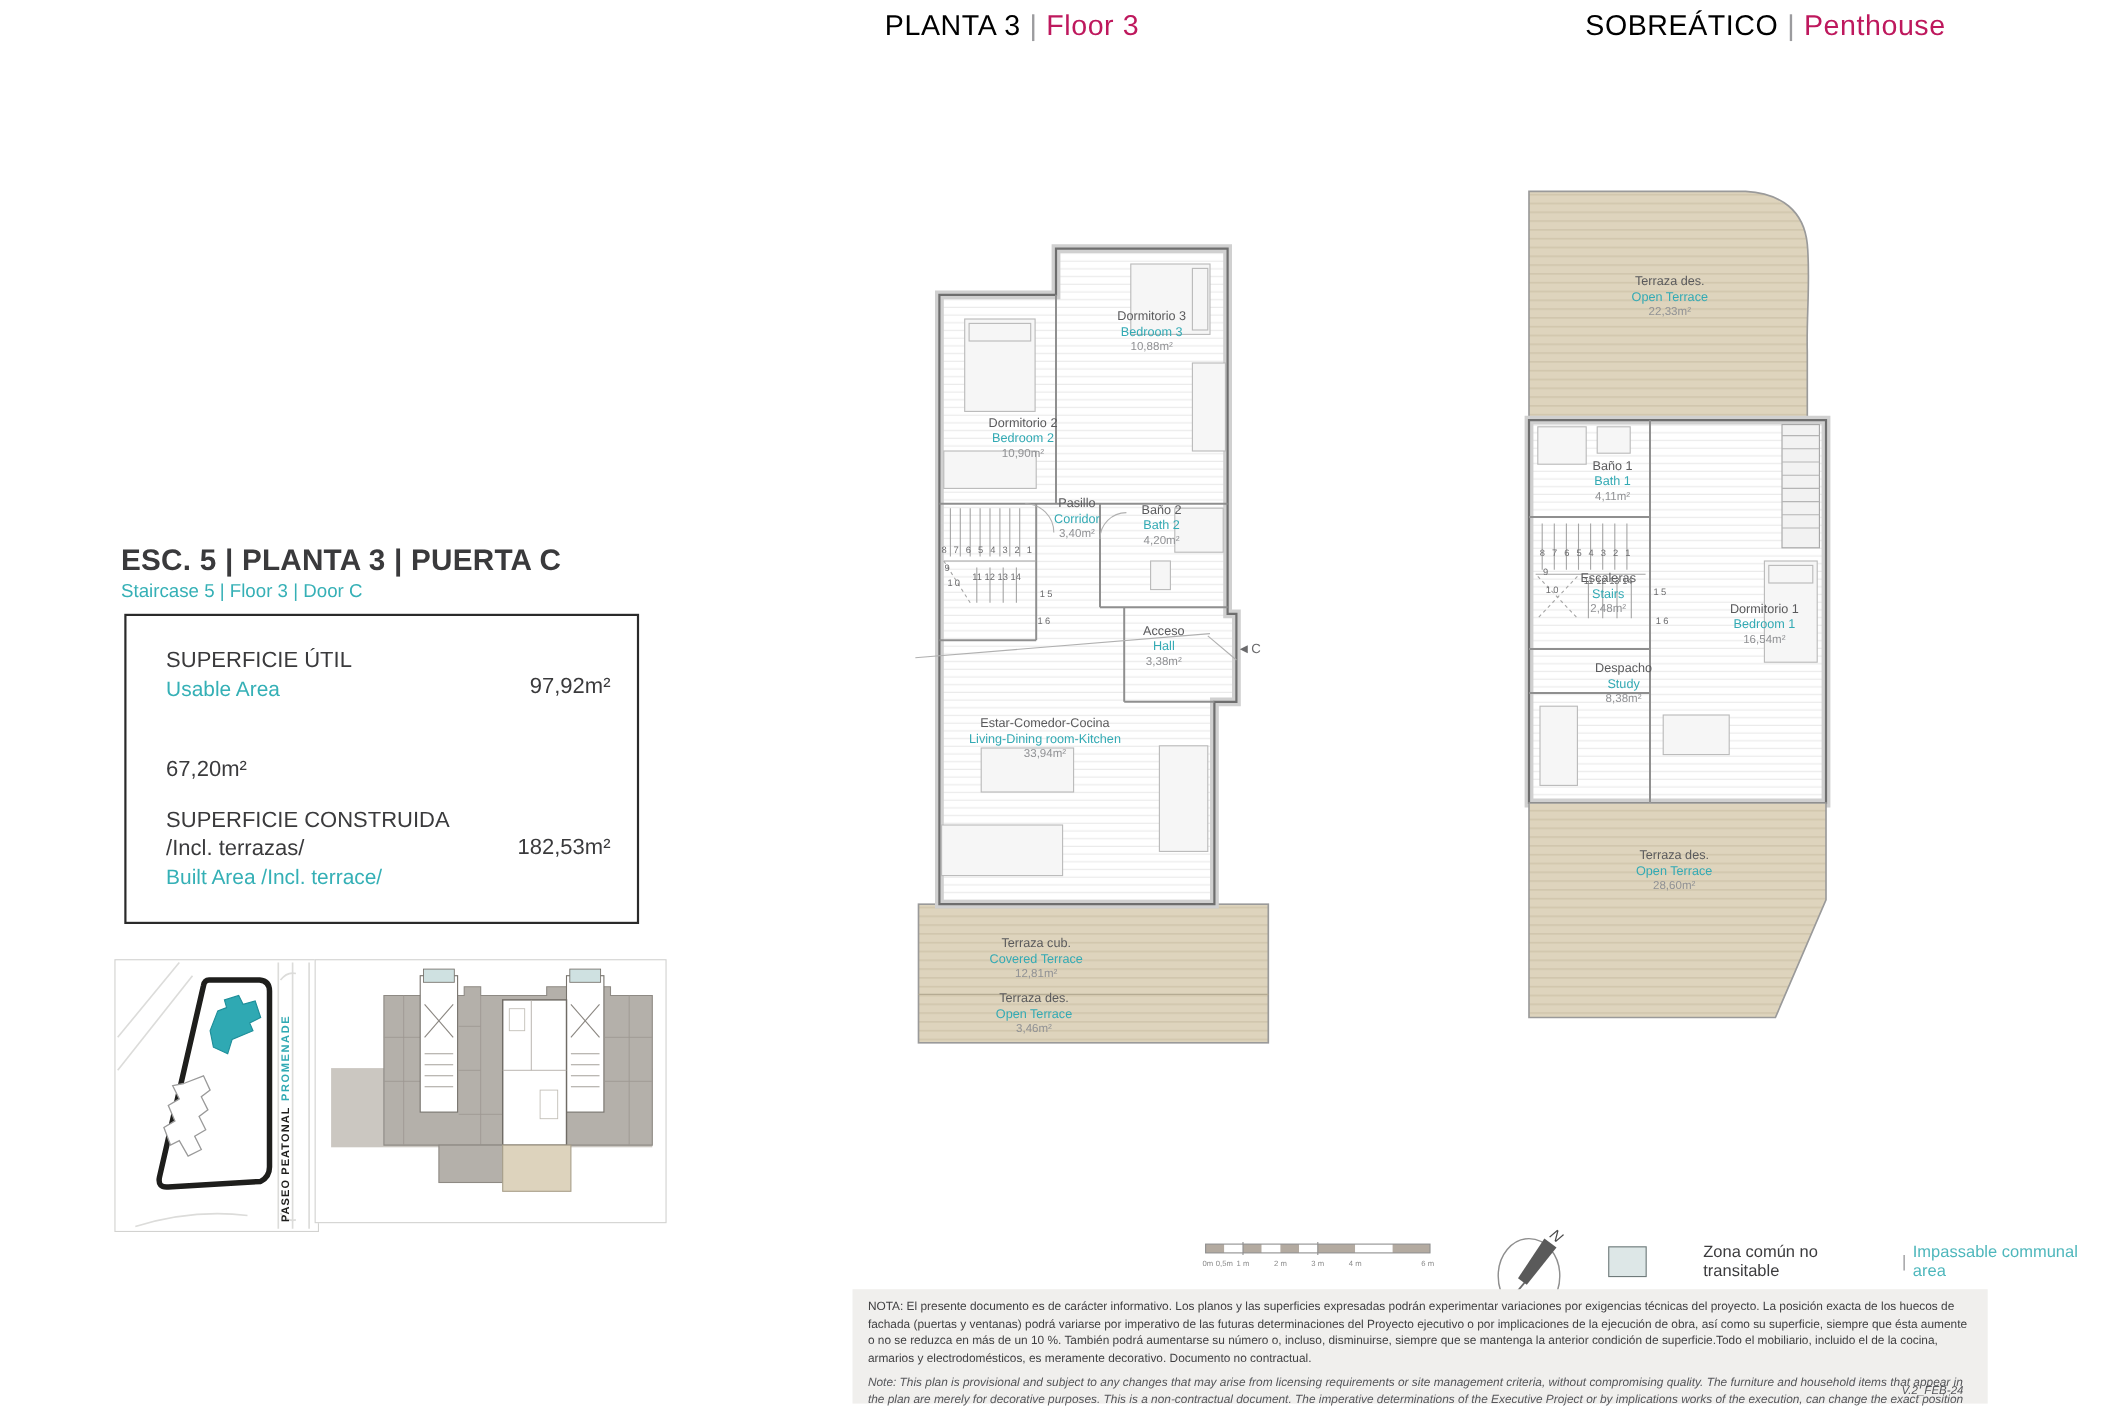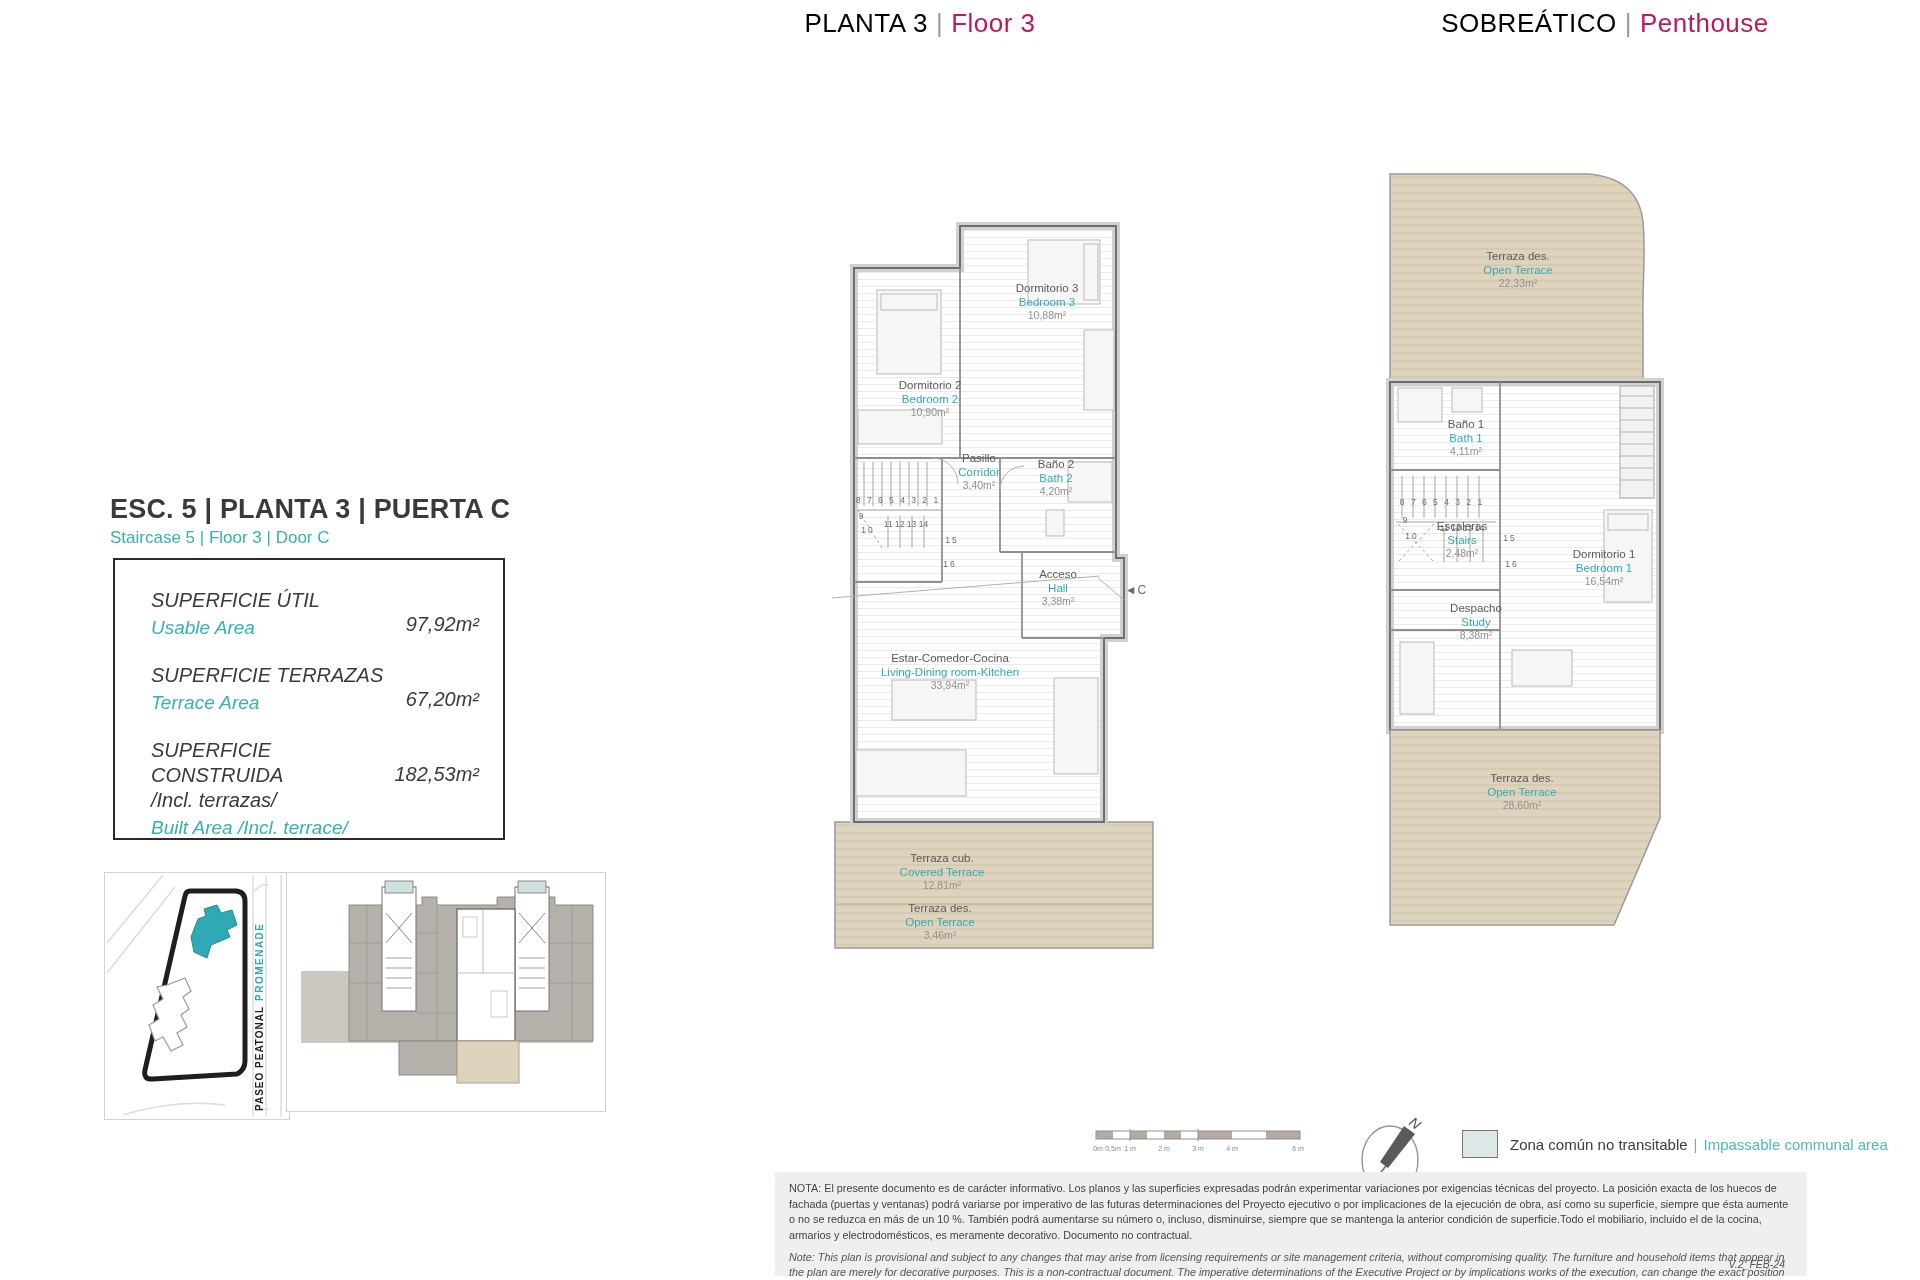--- a/index.html
+++ b/index.html
@@ -12,39 +12,39 @@
   .page-title .t-es { color:#000000; }
   .page-title .t-sep { color:#9b9b9e; font-weight:300; margin:0 8px; }
   .page-title .t-en { color:#be185d; }
 
   
   .unit-heading { position:absolute; left:110px; top:492px; line-height:1.3; }
   .unit-heading .uh-es { font-size:27px; font-weight:bold; color:#3a3a3c; letter-spacing:.2px; }
   .unit-heading .uh-en { font-size:17px; font-weight:500; color:#35b0b6; }
 
   
-  .areas-box { position:absolute; left:113px; top:558px; width:392px; height:282px; border:2px solid #2a2a2a; padding:28px 24px 0 36px;font-style:italic; }
+  .areas-box { position:absolute; left:113px; top:558px; width:468px; height:282px; border:2px solid #2a2a2a; padding:28px 24px 0 36px; }
   .area-row { display:flex; justify-content:space-between; align-items:flex-start; margin-bottom:23px; }
   .area-labels .al-es, .area-labels .al-es2 { font-size:20px; font-weight:500; color:#3a3a3c; line-height:1.25; }
   .area-labels .al-en { font-size:19px; font-weight:500; color:#35b0b6; margin-top:3px; line-height:1.25; }
   .area-value { font-size:20px; font-weight:500; color:#3a3a3c; white-space:nowrap; padding-top:1px;margin-top:24px; }
 
   
   .plan { position:absolute; }
   .room-label { position:absolute; transform:translate(-50%,-50%); text-align:center; line-height:1.18; white-space:nowrap; }
   .rl-es  { font-size:11.5px; color:#5a5a5c; }
   .rl-en  { font-size:11.5px; color:#33aab4; }
   .rl-area{ font-size:10.5px; color:#909194; }
   .stair-num { position:absolute; transform:translate(-50%,-50%); font-size:8.5px; color:#6c6c6e; letter-spacing:2px; white-space:nowrap; }
   .access-marker { position:absolute; transform:translate(-50%,-50%); font-size:12px; color:#6a6a6c; letter-spacing:1px; }
 
   
   .legend { position:absolute; left:1462px; top:1130px; display:flex; align-items:center; }
   .legend .legend-swatch { width:36px; height:28px; background:#dde7e7; border:1.5px solid #6f7a7a; margin-right:12px; }
-  .legend .lg-es { font-size:15px; color:#3c3c3e; }
+  .legend .lg-es { font-size:15px; color:#3c3c3e;margin-left:39px; }
   .legend .lg-sep { font-size:15px; color:#9b9b9e; margin:0 6px; }
   .legend .lg-en { font-size:15px; color:#4eb7bc; }
 
   .notes-panel { position:absolute; left:775px; top:1172px; width:1032px; height:104px; background:#f0efed; padding:9px 16px 0 14px; }
   .notes-panel .note-es { font-size:10.8px; color:#3f3f41; line-height:1.45; }
   .notes-panel .note-en { font-size:10.8px; color:#55565a; font-style:italic; line-height:1.45; margin-top:6px; }
   .notes-panel .note-version { position:absolute; right:22px; bottom:6px; font-size:10.5px; font-style:italic; color:#55565a; }
 
   .thumb { position:absolute; border:1px solid #d2d2d0; background:#fff; }
   svg text { font-family:"Liberation Sans", sans-serif; }
@@ -66,24 +66,20 @@
 
 <div class="areas-box">
   <div class="area-row">
     <div class="area-labels">
       <div class="al-es">SUPERFICIE ÚTIL</div>
       <div class="al-en">Usable Area</div>
     </div>
     <div class="area-value">97,92m²</div>
   </div>
   <div class="area-row">
-    <div class="area-labels">
-      <div class="al-es">SUPERFICIE TERRAZAS</div>
-      <div class="al-en">Terrace Area</div>
-    </div>
     <div class="area-value">67,20m²</div>
   </div>
   <div class="area-row">
     <div class="area-labels">
       <div class="al-es">SUPERFICIE CONSTRUIDA</div>
       <div class="al-es2">/Incl. terrazas/</div>
       <div class="al-en">Built Area /Incl. terrace/</div>
     </div>
     <div class="area-value">182,53m²</div>
   </div>

